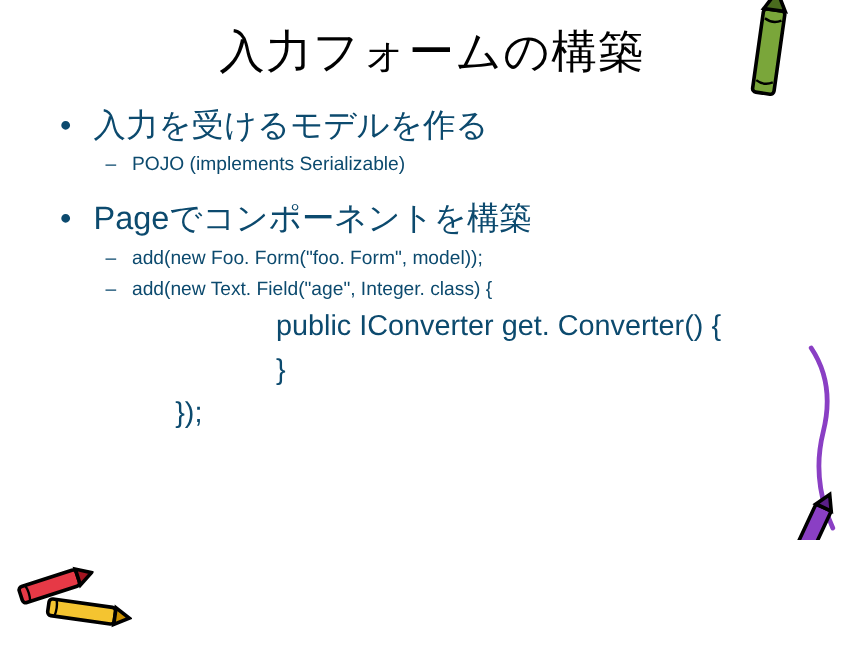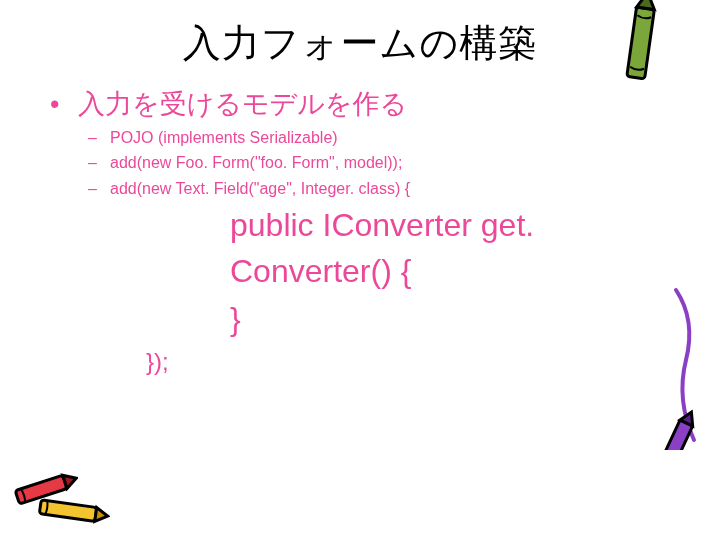--- a/index.html
+++ b/index.html
@@ -22,21 +22,21 @@
     text-align: center;
     font-size: 38px;
     font-weight: 400;
     color: #000;
     padding-top: 18px;
     letter-spacing: 1px;
   }
   .content {
     padding: 10px 60px 0 70px;
     font-size: 27px;
-    color: #ec4899;
+    color: #0c4a6e;
     line-height: 1.45;
   }
   .bullet-1 {
     position: relative;
     padding-left: 8px;
     margin-top: 6px;
   }
   .bullet-1::before {
     content: "•";
     position: absolute;
@@ -51,21 +51,21 @@
     margin-top: 2px;
   }
   .bullet-2::before {
     content: "–";
     position: absolute;
     left: 18px;
     top: 0;
   }
   .code-indent {
     padding-left: 160px;
-    font-size: 32px;
+    font-size: 24px;
     margin-top: 2px;
   }
   .code-indent-close {
     padding-left: 76px;
     font-size: 24px;
     margin-top: 2px;
   }
 
   
   .crayon-top {
@@ -98,20 +98,23 @@
 
   <div class="content">
 
     <div class="bullet-1">
       <span>入力を受けるモデルを作る</span>
     </div>
     <div class="bullet-2">
       <span>POJO (implements Serializable)</span>
     </div>
 
+    <div class="bullet-1" style="margin-top:14px">
+      <span>Pageでコンポーネントを構築</span>
+    </div>
     <div class="bullet-2">
       <span>add(new Foo. Form("foo. Form", model));</span>
     </div>
     <div class="bullet-2">
       <span>add(new Text. Field("age", Integer. class) {</span>
     </div>
     <div class="code-indent">
       <span>public IConverter get. Converter() {</span>
     </div>
     <div class="code-indent">

